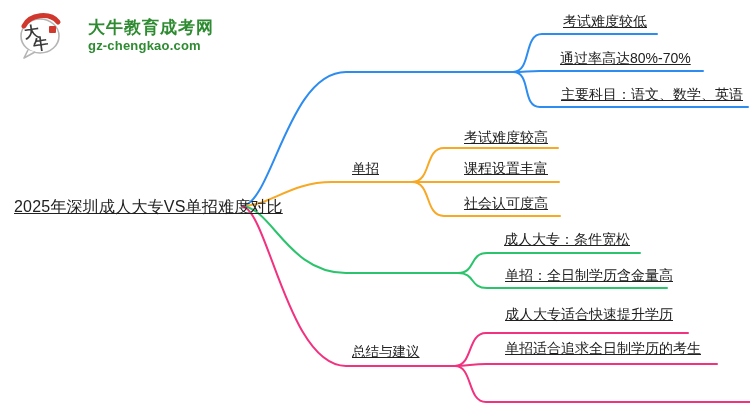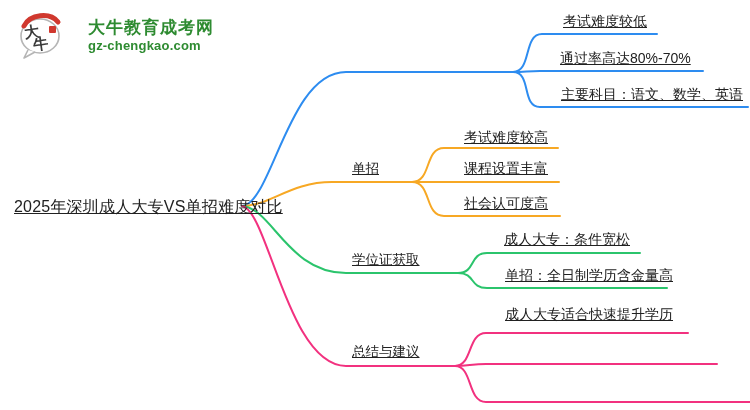--- a/index.html
+++ b/index.html
@@ -96,20 +96,20 @@
 
   <div class="node sub n-b1c1">考试难度较低</div>
   <div class="node sub n-b1c2">通过率高达80%-70%</div>
   <div class="node sub n-b1c3">主要科目：语文、数学、英语</div>
 
   <div class="node blabel n-b2">单招</div>
   <div class="node sub n-b2c1">考试难度较高</div>
   <div class="node sub n-b2c2">课程设置丰富</div>
   <div class="node sub n-b2c3">社会认可度高</div>
 
-  <div class="node blabel n-b3">学位证获取</div>
   <div class="node sub n-b3c1">成人大专：条件宽松</div>
   <div class="node blabel n-b4">总结与建议</div>
 
   <div class="node sub n-b3c2">单招：全日制学历含金量高</div>
   <div class="node sub n-b4c1">成人大专适合快速提升学历</div>
+  <div class="node sub n-b4c2">单招适合追求全日制学历的考生</div>
 
 </div>
 
 </body></html>

